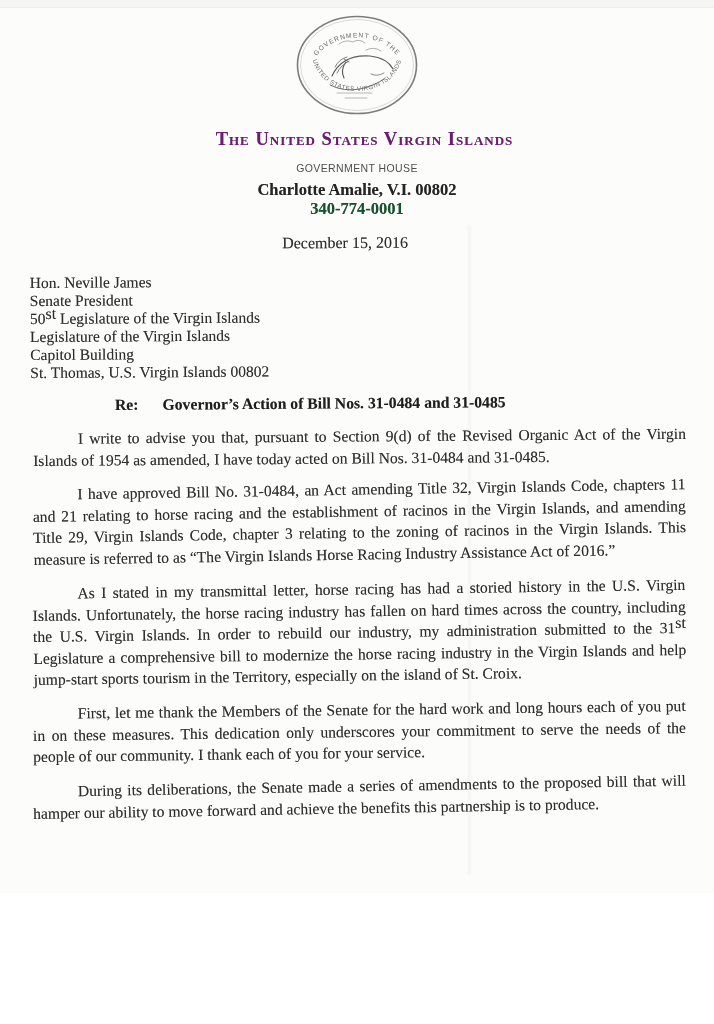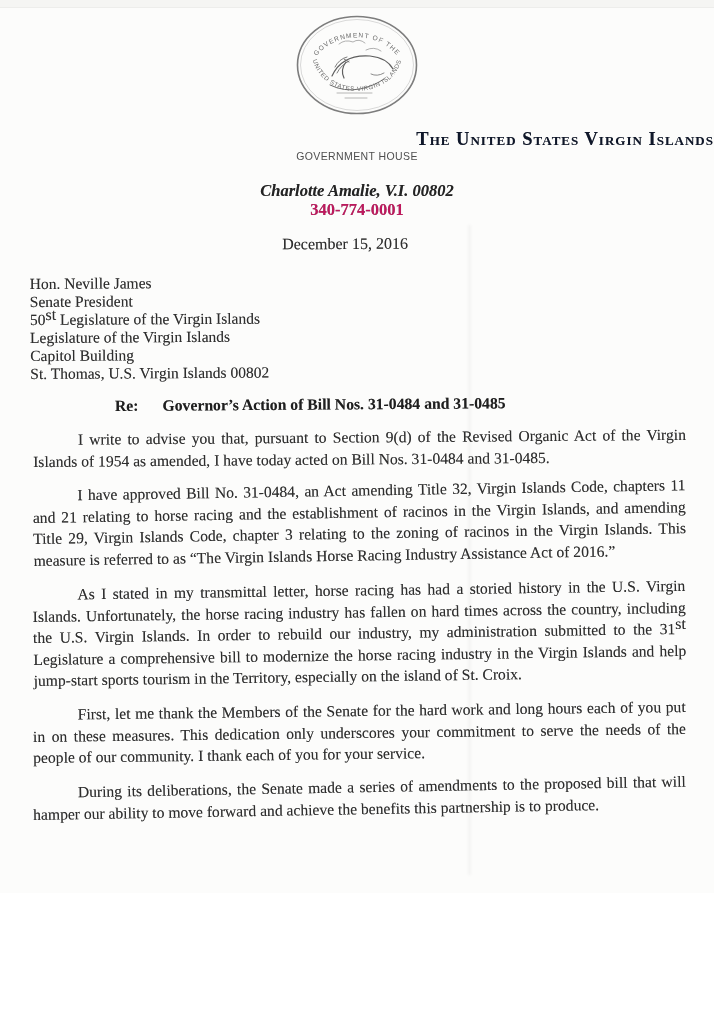--- a/index.html
+++ b/index.html
@@ -29,42 +29,40 @@
     filter: blur(1px);
   }
   .letterhead { position: relative; text-align: center; padding-top: 14px; }
   .seal-wrap { line-height: 0; }
   .lh-title {
     margin: 12px 0 0 15px;
     font-size: 18.5px;
     font-weight: bold;
     font-variant: small-caps;
     letter-spacing: 1px;
-    color: #0f172a;
+    color: #701a75;
     line-height: 22px;
-    text-align: right;
   }
   .lh-sans {
     margin-top: 4px;
     font-family: "Liberation Sans", sans-serif;
     font-size: 10.5px;
     letter-spacing: 0.4px;
     color: #4e4e4e;
     line-height: 13.5px;
     text-shadow: none;
   }
   .lh-bold {
-    margin-top: 17px;
+    margin-top: 4px;
     font-weight: bold;
     font-size: 16.5px;
     line-height: 19px;
     color: #242424;
-    font-style: italic;
   }
-  .lh-phone { font-weight: bold; font-size: 16.5px; line-height: 19px; color: #be185d; }
+  .lh-phone { font-weight: bold; font-size: 16.5px; line-height: 19px; color: #14532d; }
   .date-line {
     margin-top: 16px;
     text-align: center;
     font-size: 16px;
     transform: translateX(-12px) rotate(-0.3deg);
   }
   .recipient {
     margin: 22px 0 0 30px;
     font-size: 15.5px;
     line-height: 18px;
@@ -139,21 +137,21 @@
           <path d="M41,53 q4,-8 12,-10" stroke-width="0.9"></path>
           <path d="M43,59 q4,-8 12,-12" stroke-width="0.9"></path>
           <path d="M36,71 q14,7 30,4 q14,-3 24,-10" stroke-width="1" stroke="#6a6a6a"></path>
           <path d="M43,79 h35" stroke-width="0.7" stroke="#9a9a9a"></path>
           <path d="M51,84 h22" stroke-width="0.7" stroke="#9a9a9a"></path>
           <path d="M77,60 q6,3 13,-1" stroke-width="0.8"></path>
         </g>
       </svg>
     </div>
     <div class="lh-title">The United States Virgin Islands</div>
-    <div class="lh-sans" style="margin-top:0">GOVERNMENT HOUSE</div>
+    <div class="lh-sans" style="margin-top:12px">GOVERNMENT HOUSE</div>
     <div class="lh-bold">Charlotte Amalie, V.I. 00802</div>
     <div class="lh-phone">340-774-0001</div>
   </div>
 
   <div class="date-line">December 15, 2016</div>
 
   <div class="recipient">
     <div>Hon. Neville James</div>
     <div>Senate President</div>
     <div><span>50</span><sup class="ss">st</sup><span> Legislature of the Virgin Islands</span></div>

